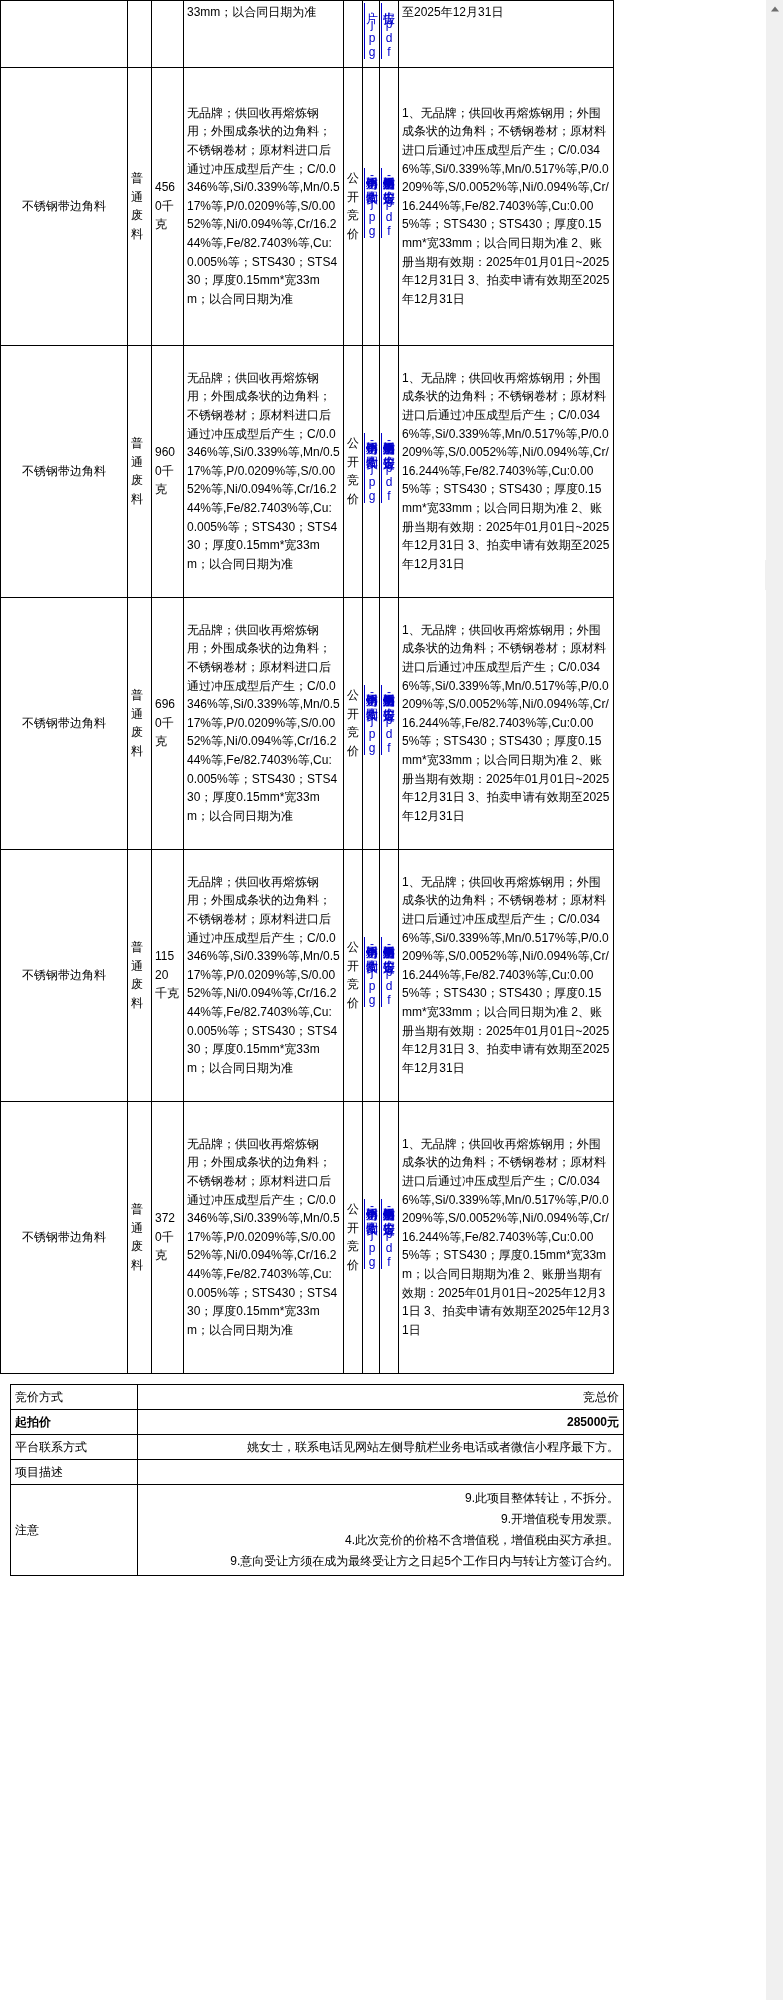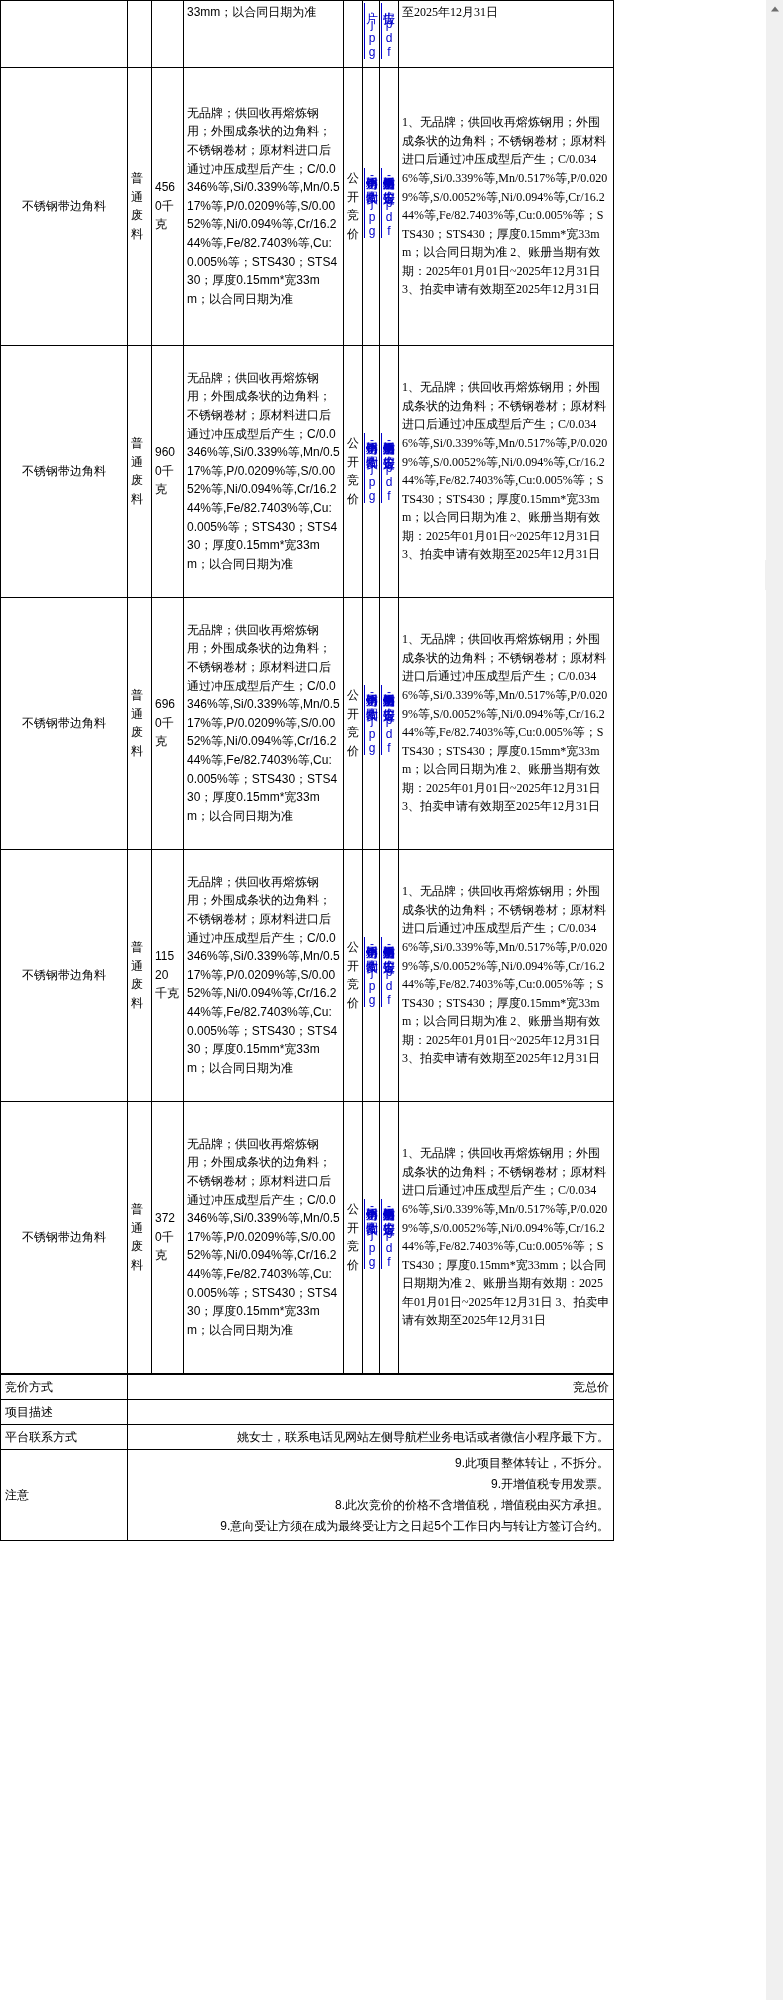--- a/index.html
+++ b/index.html
@@ -77,21 +77,21 @@
   col.c-desc  { width: 160px; }
   col.c-mode  { width: 19px; }
   col.c-img   { width: 17px; }
   col.c-rep   { width: 19px; }
   col.c-detail{ width: 215px; }
 
   td.name { text-align: center; }
   td.grade, td.qty { text-align: left; padding: 2px 1px; }
   td.desc { text-align: left; margin-left: 8px; }
   td.mode { text-align: center; padding: 2px 1px; font-family: Liberation Serif, serif; }
-  td.detail { text-align: left; font-family: Liberation Serif, serif; }
+  td.detail { text-align: left; }
 
   td.attach {
     padding: 2px 1px;
     vertical-align: middle;
     text-align: center;
   }
   .vlink {
     color: #0000cc;
     text-decoration: underline;
     writing-mode: vertical-rl;
@@ -102,21 +102,21 @@
     letter-spacing: 0;
     cursor: pointer;
     white-space: normal;
   }
 
   
   table.summary {
     border-collapse: collapse;
     table-layout: fixed;
     width: 613px;
-    margin: 0;
+    margin: 10px;
   }
   table.summary td {
     border: 1px solid #000000;
     padding: 3px 4px;
     font-size: 12px;
     line-height: 1.5;
     vertical-align: middle;
   }
   col.s-label { width: 127px; }
   col.s-value { width: 486px; }
@@ -241,34 +241,38 @@
     <colgroup>
         <col class="s-label">
         <col class="s-value">
       </colgroup>
     <tbody>
       <tr>
         <td class="s-label">竞价方式</td>
         <td class="s-value">竞总价</td>
       </tr>
       <tr>
+        <td class="s-label bold">起拍价</td>
+        <td class="s-value bold">285000元</td>
+      </tr>
+      <tr>
+        <td class="s-label">平台联系方式</td>
+        <td class="s-value">姚女士，联系电话见网站左侧导航栏业务电话或者微信小程序最下方。</td>
+      </tr>
+      <tr>
         <td class="s-label">项目描述</td>
         <td class="s-value"></td>
-      </tr>
-      <tr>
-        <td class="s-label">平台联系方式</td>
-        <td class="s-value">姚女士，联系电话见网站左侧导航栏业务电话或者微信小程序最下方。</td>
       </tr>
       <tr>
         <td class="s-label">注意</td>
         <td class="s-value">
           <ul class="note-list">
             <li>9.此项目整体转让，不拆分。</li>
             <li>9.开增值税专用发票。</li>
-            <li>8.此次竞价的价格不含增值税，增值税由买方承担。</li>
+            <li>4.此次竞价的价格不含增值税，增值税由买方承担。</li>
             <li>9.意向受让方须在成为最终受让方之日起5个工作日内与转让方签订合约。</li>
           </ul>
         </td>
       </tr>
     </tbody>
   </table>
 
 </div>
 
 <div class="scroll-track">

